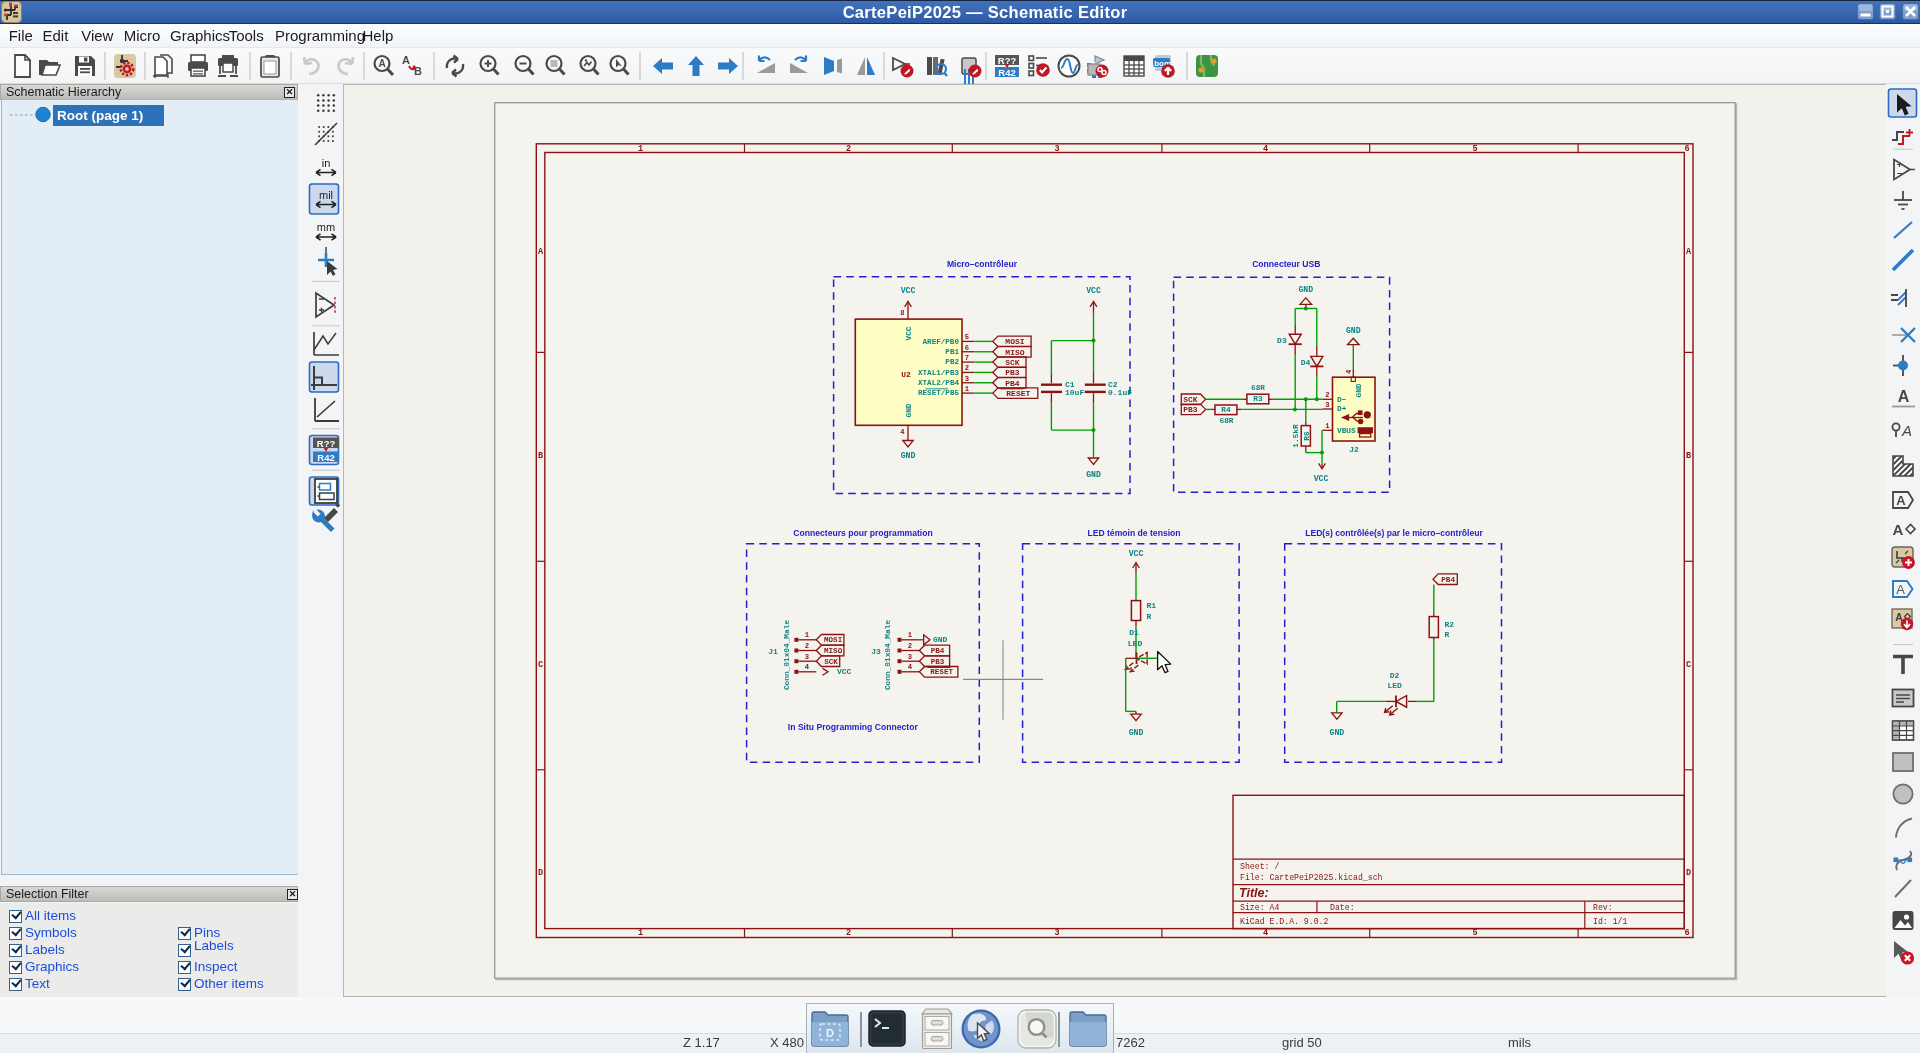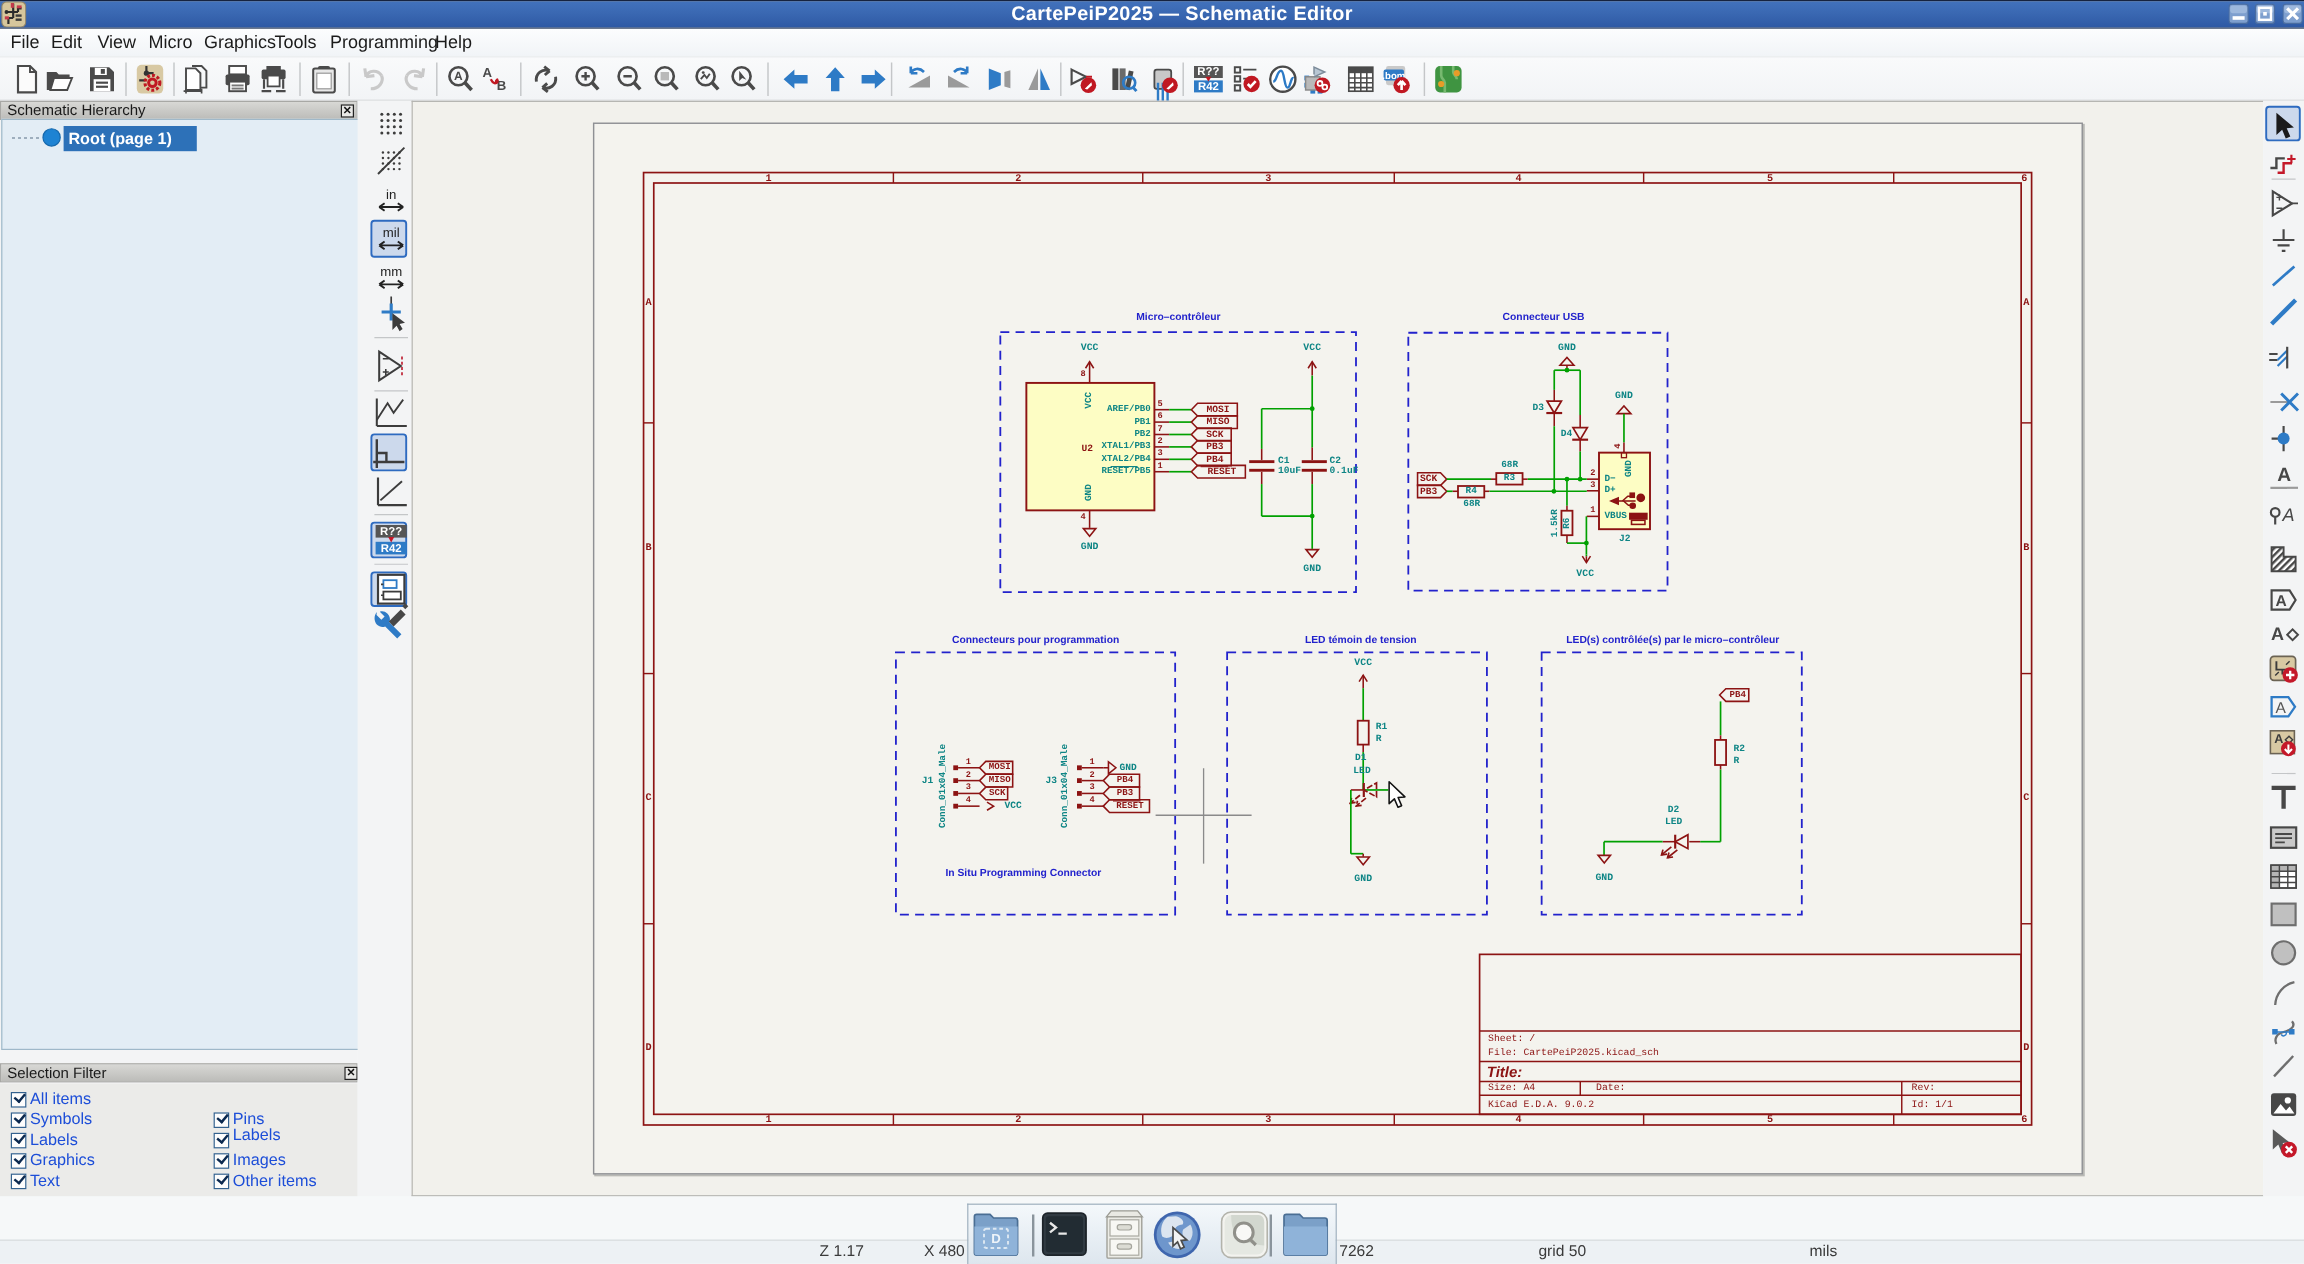--- a/index.html
+++ b/index.html
@@ -314,21 +314,21 @@
 <div class="cbl" style="left:25px;top:924.6px">Symbols</div>
 <div class="cb" style="left:178px;top:926.6px"></div>
 <div class="cbl" style="left:194px;top:924.6px">Pins</div>
 <div class="cb" style="left:9px;top:943.7px"></div>
 <div class="cbl" style="left:25px;top:941.7px">Labels</div>
 <div class="cb" style="left:178px;top:943.7px"></div>
 <div class="cbl" style="left:194px;top:938px">Labels</div>
 <div class="cb" style="left:9px;top:960.8px"></div>
 <div class="cbl" style="left:25px;top:958.8px">Graphics</div>
 <div class="cb" style="left:178px;top:960.8px"></div>
-<div class="cbl" style="left:194px;top:958.8px">Images</div>
+<div class="cbl" style="left:194px;top:958.8px">Inspect</div>
 <div class="cb" style="left:9px;top:977.9px"></div>
 <div class="cbl" style="left:25px;top:975.9px">Text</div>
 <div class="cb" style="left:178px;top:977.9px"></div>
 <div class="cbl" style="left:194px;top:975.9px">Other items</div>
 <div id="lefttools"></div>
 <svg class="abs" style="left:298px;top:84px" width="45" height="913" viewBox="0 0 45 913">
 <circle cx="20.2" cy="11.2" r="1.25" fill="#3c3c3c"></circle>
     <circle cx="20.2" cy="16.4" r="1.25" fill="#3c3c3c"></circle>
     <circle cx="20.2" cy="21.6" r="1.25" fill="#3c3c3c"></circle>
     <circle cx="20.2" cy="26.8" r="1.25" fill="#3c3c3c"></circle>

